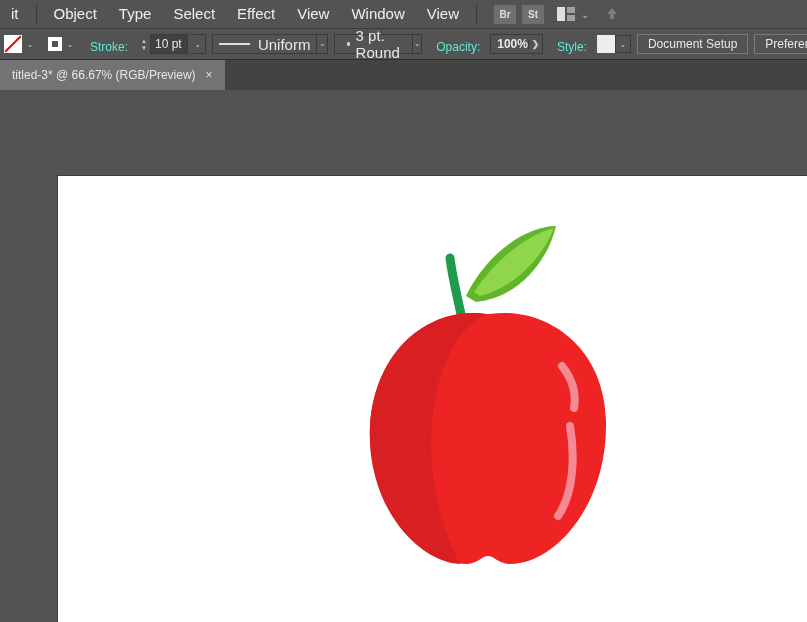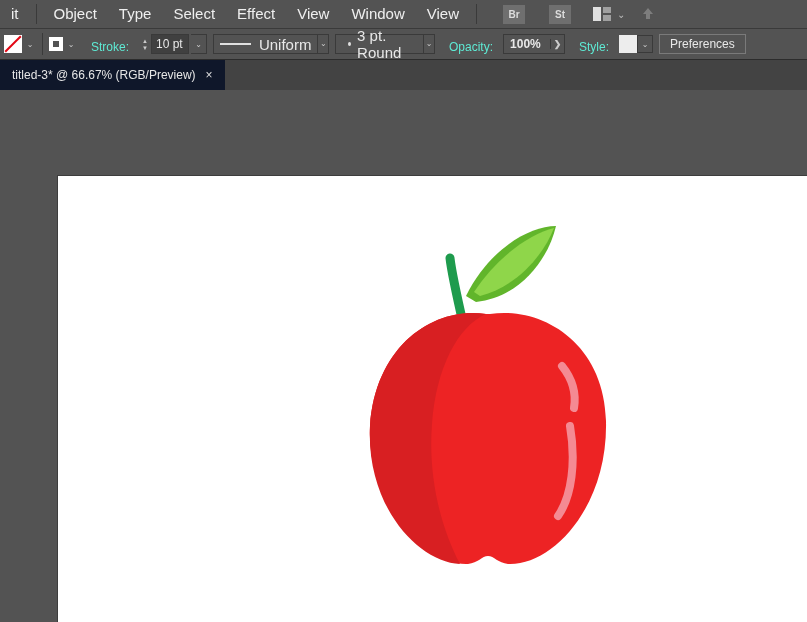--- a/index.html
+++ b/index.html
@@ -35,21 +35,21 @@
     background: #3a3a3a;
     margin: 0 6px;
   }
   .menubar .square-btn {
     width: 22px;
     height: 19px;
     background: #6f6f6f;
     display: flex;
     align-items: center;
     justify-content: center;
-    margin: 0 12px;
+    margin: 0 3px;
     font-size: 10px;
     color: #ddd;
     font-weight: bold;
     cursor: pointer;
   }
   .menubar .layout-btn {
     width: 22px;
     height: 18px;
     display: flex;
     align-items: center;
@@ -169,21 +169,21 @@
   }
 
   
   .tabbar {
     height: 30px;
     background:#434343;
     display:flex;
     align-items:stretch;
   }
   .tab {
-    background:#0f172a;
+    background:#737373;
     color:#e6e6e6;
     font-size:12px;
     display:flex;
     align-items:center;
     padding: 0 12px;
     gap:10px;
     cursor: pointer;
   }
   .tab .close { font-size:12px; color:#ddd; cursor:pointer; }
 
@@ -274,20 +274,21 @@
   <span class="lbl">Opacity:</span>
   <div class="opacity-field">
     <span class="v">100%</span>
     <span class="a">❯</span>
   </div>
   <span class="lbl">Style:</span>
   <div class="group">
     <div class="style-swatch"></div>
     <div class="drop" style="border:1px solid #3a3a3a;height:18px;width:16px;margin-left:0">⌄</div>
   </div>
+  <div class="btn">Document Setup</div>
   <div class="btn">Preferences</div>
 </div>
 
 <div class="tabbar">
   <div class="tab">
     <span>titled-3* @ 66.67% (RGB/Preview)</span>
     <span class="close">×</span>
   </div>
 </div>
 

